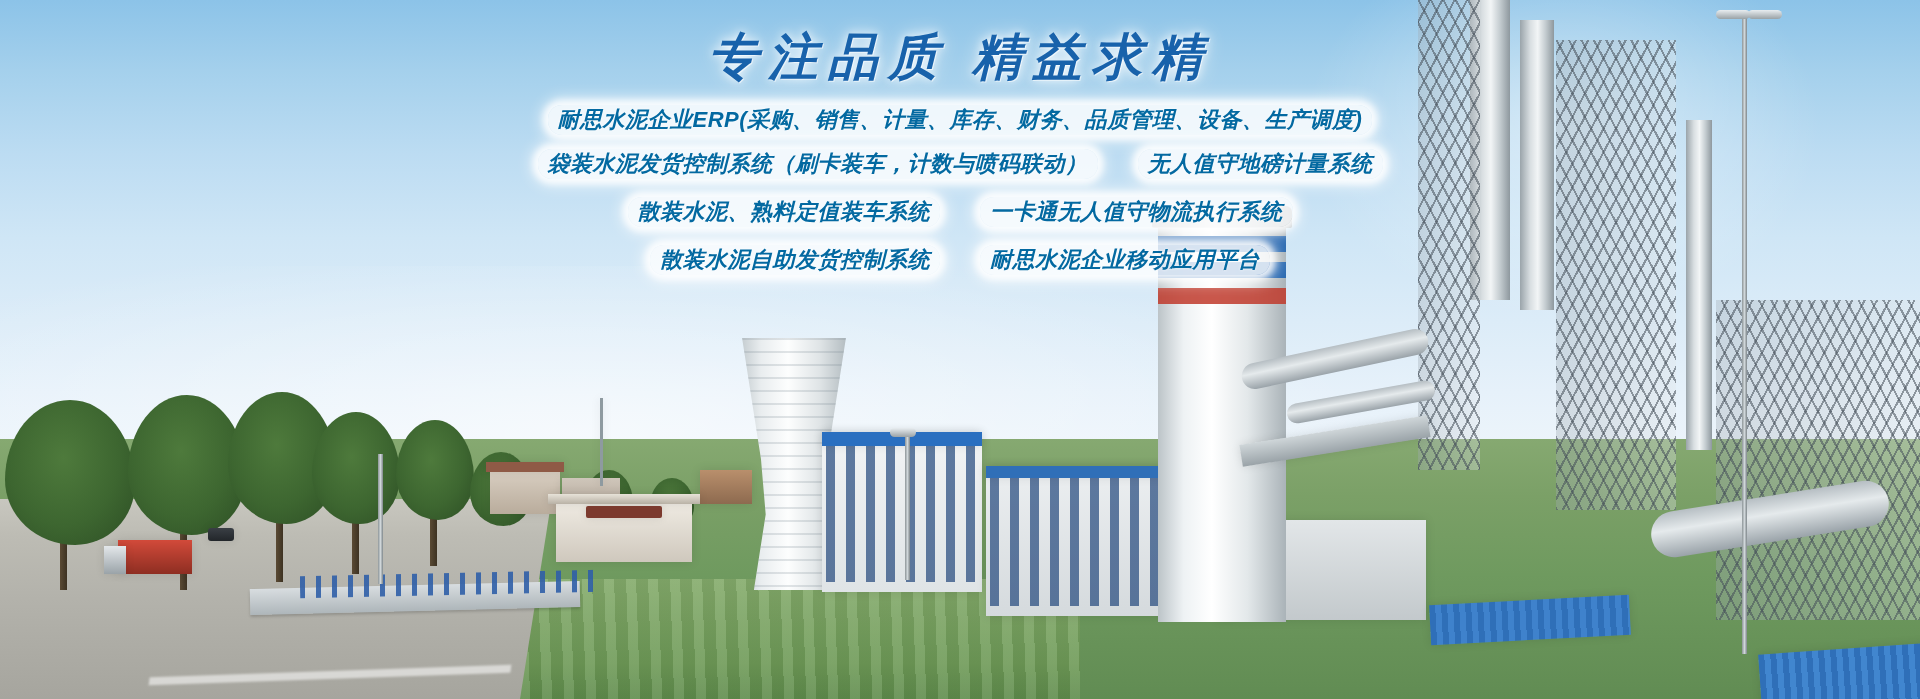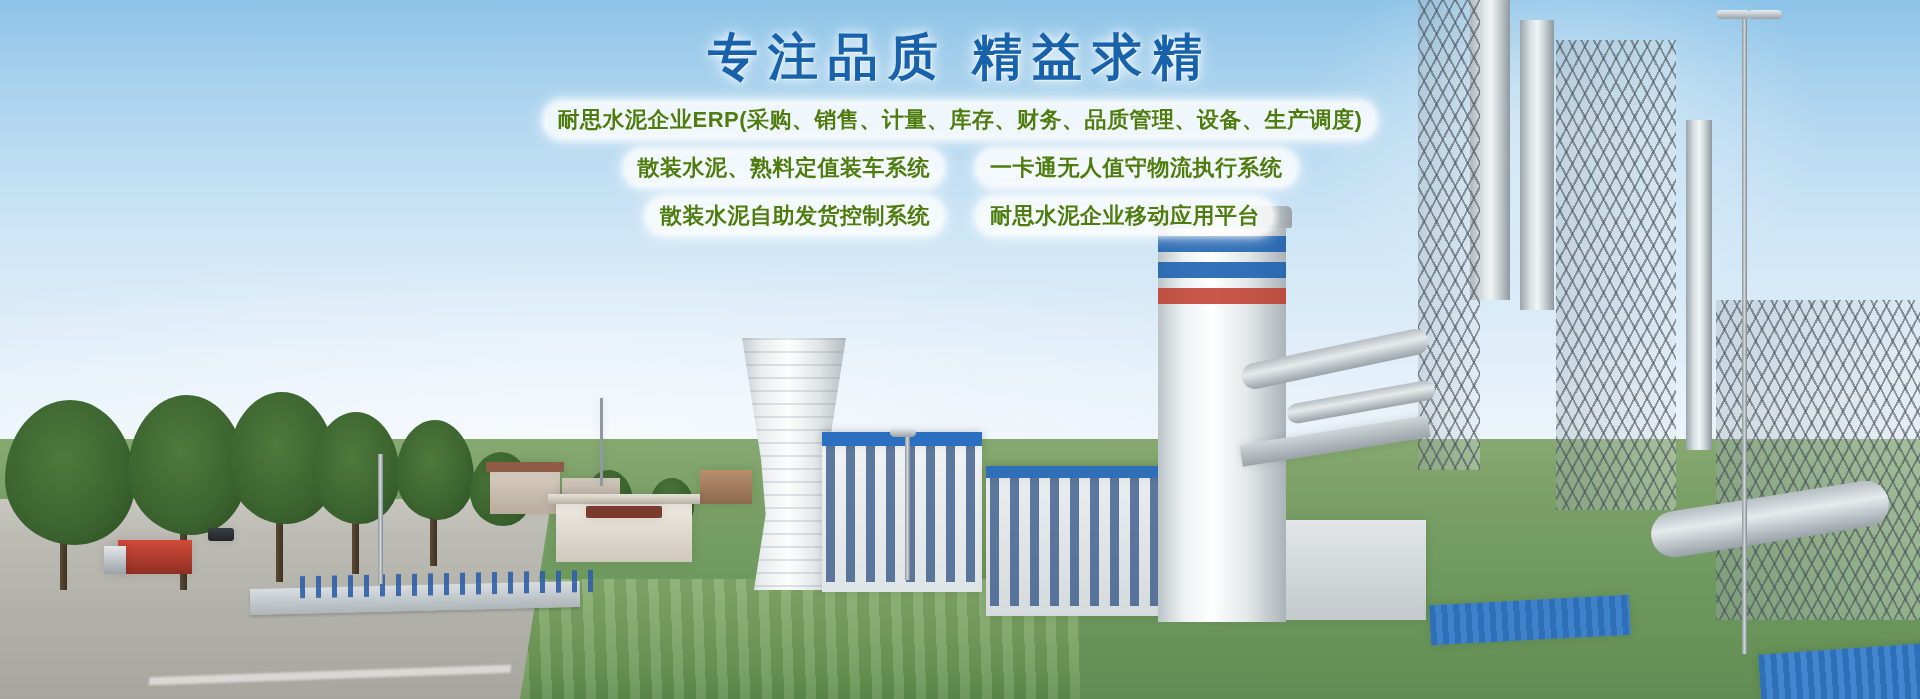--- a/index.html
+++ b/index.html
@@ -215,21 +215,21 @@
   }
 
   
   .copy {
     position: absolute;
     left: 0; top: 0; right: 0;
     padding-top: 26px;
     text-align: center;
     pointer-events: none;
   }
-  .copy > * { pointer-events: auto; }
+  .copy > * { pointer-events: auto; font-style: italic; }
 
   .headline {
     font-size: 50px;
     font-weight: 700;
     letter-spacing: 10px;
     color: #1862ab;
     line-height: 1.25;
     text-shadow:
        0 0 10px rgba(255,255,255,.85),
        0 0 20px rgba(255,255,255,.7),
@@ -246,21 +246,21 @@
   .line.split {
     display: flex;
     justify-content: center;
     align-items: center;
     gap: 40px;
   }
   .item {
     display: inline-block;
     font-size: 22px;
     font-weight: 700;
-    color: #4d7c0f;
+    color: #0369a1;
     letter-spacing: .5px;
     padding: 3px 10px;
     border-radius: 14px;
     background: rgba(255,255,255,.80);
     box-shadow:
       0 0 6px 5px rgba(255,255,255,.80),
       0 0 14px 8px rgba(255,255,255,.55);
     text-shadow: 0 0 3px rgba(255,255,255,.9);
   }
   .l1 { margin-top: 4px; }
@@ -377,20 +377,24 @@
   </div>
 
   <div class="copy">
 
     <h1 class="headline">专注品质  精益求精</h1>
 
     <div class="line l1">
       <span class="item">耐思水泥企业ERP(采购、销售、计量、库存、财务、品质管理、设备、生产调度)</span>
     </div>
 
+    <div class="line split l2">
+      <span class="item">袋装水泥发货控制系统（刷卡装车，计数与喷码联动）</span>
+      <span class="item">无人值守地磅计量系统</span>
+    </div>
 
     <div class="line split l4">
       <span class="item">散装水泥、熟料定值装车系统</span>
       <span class="item">一卡通无人值守物流执行系统</span>
     </div>
 
     <div class="line split l3">
       <span class="item">散装水泥自助发货控制系统</span>
       <span class="item">耐思水泥企业移动应用平台</span>
     </div>

